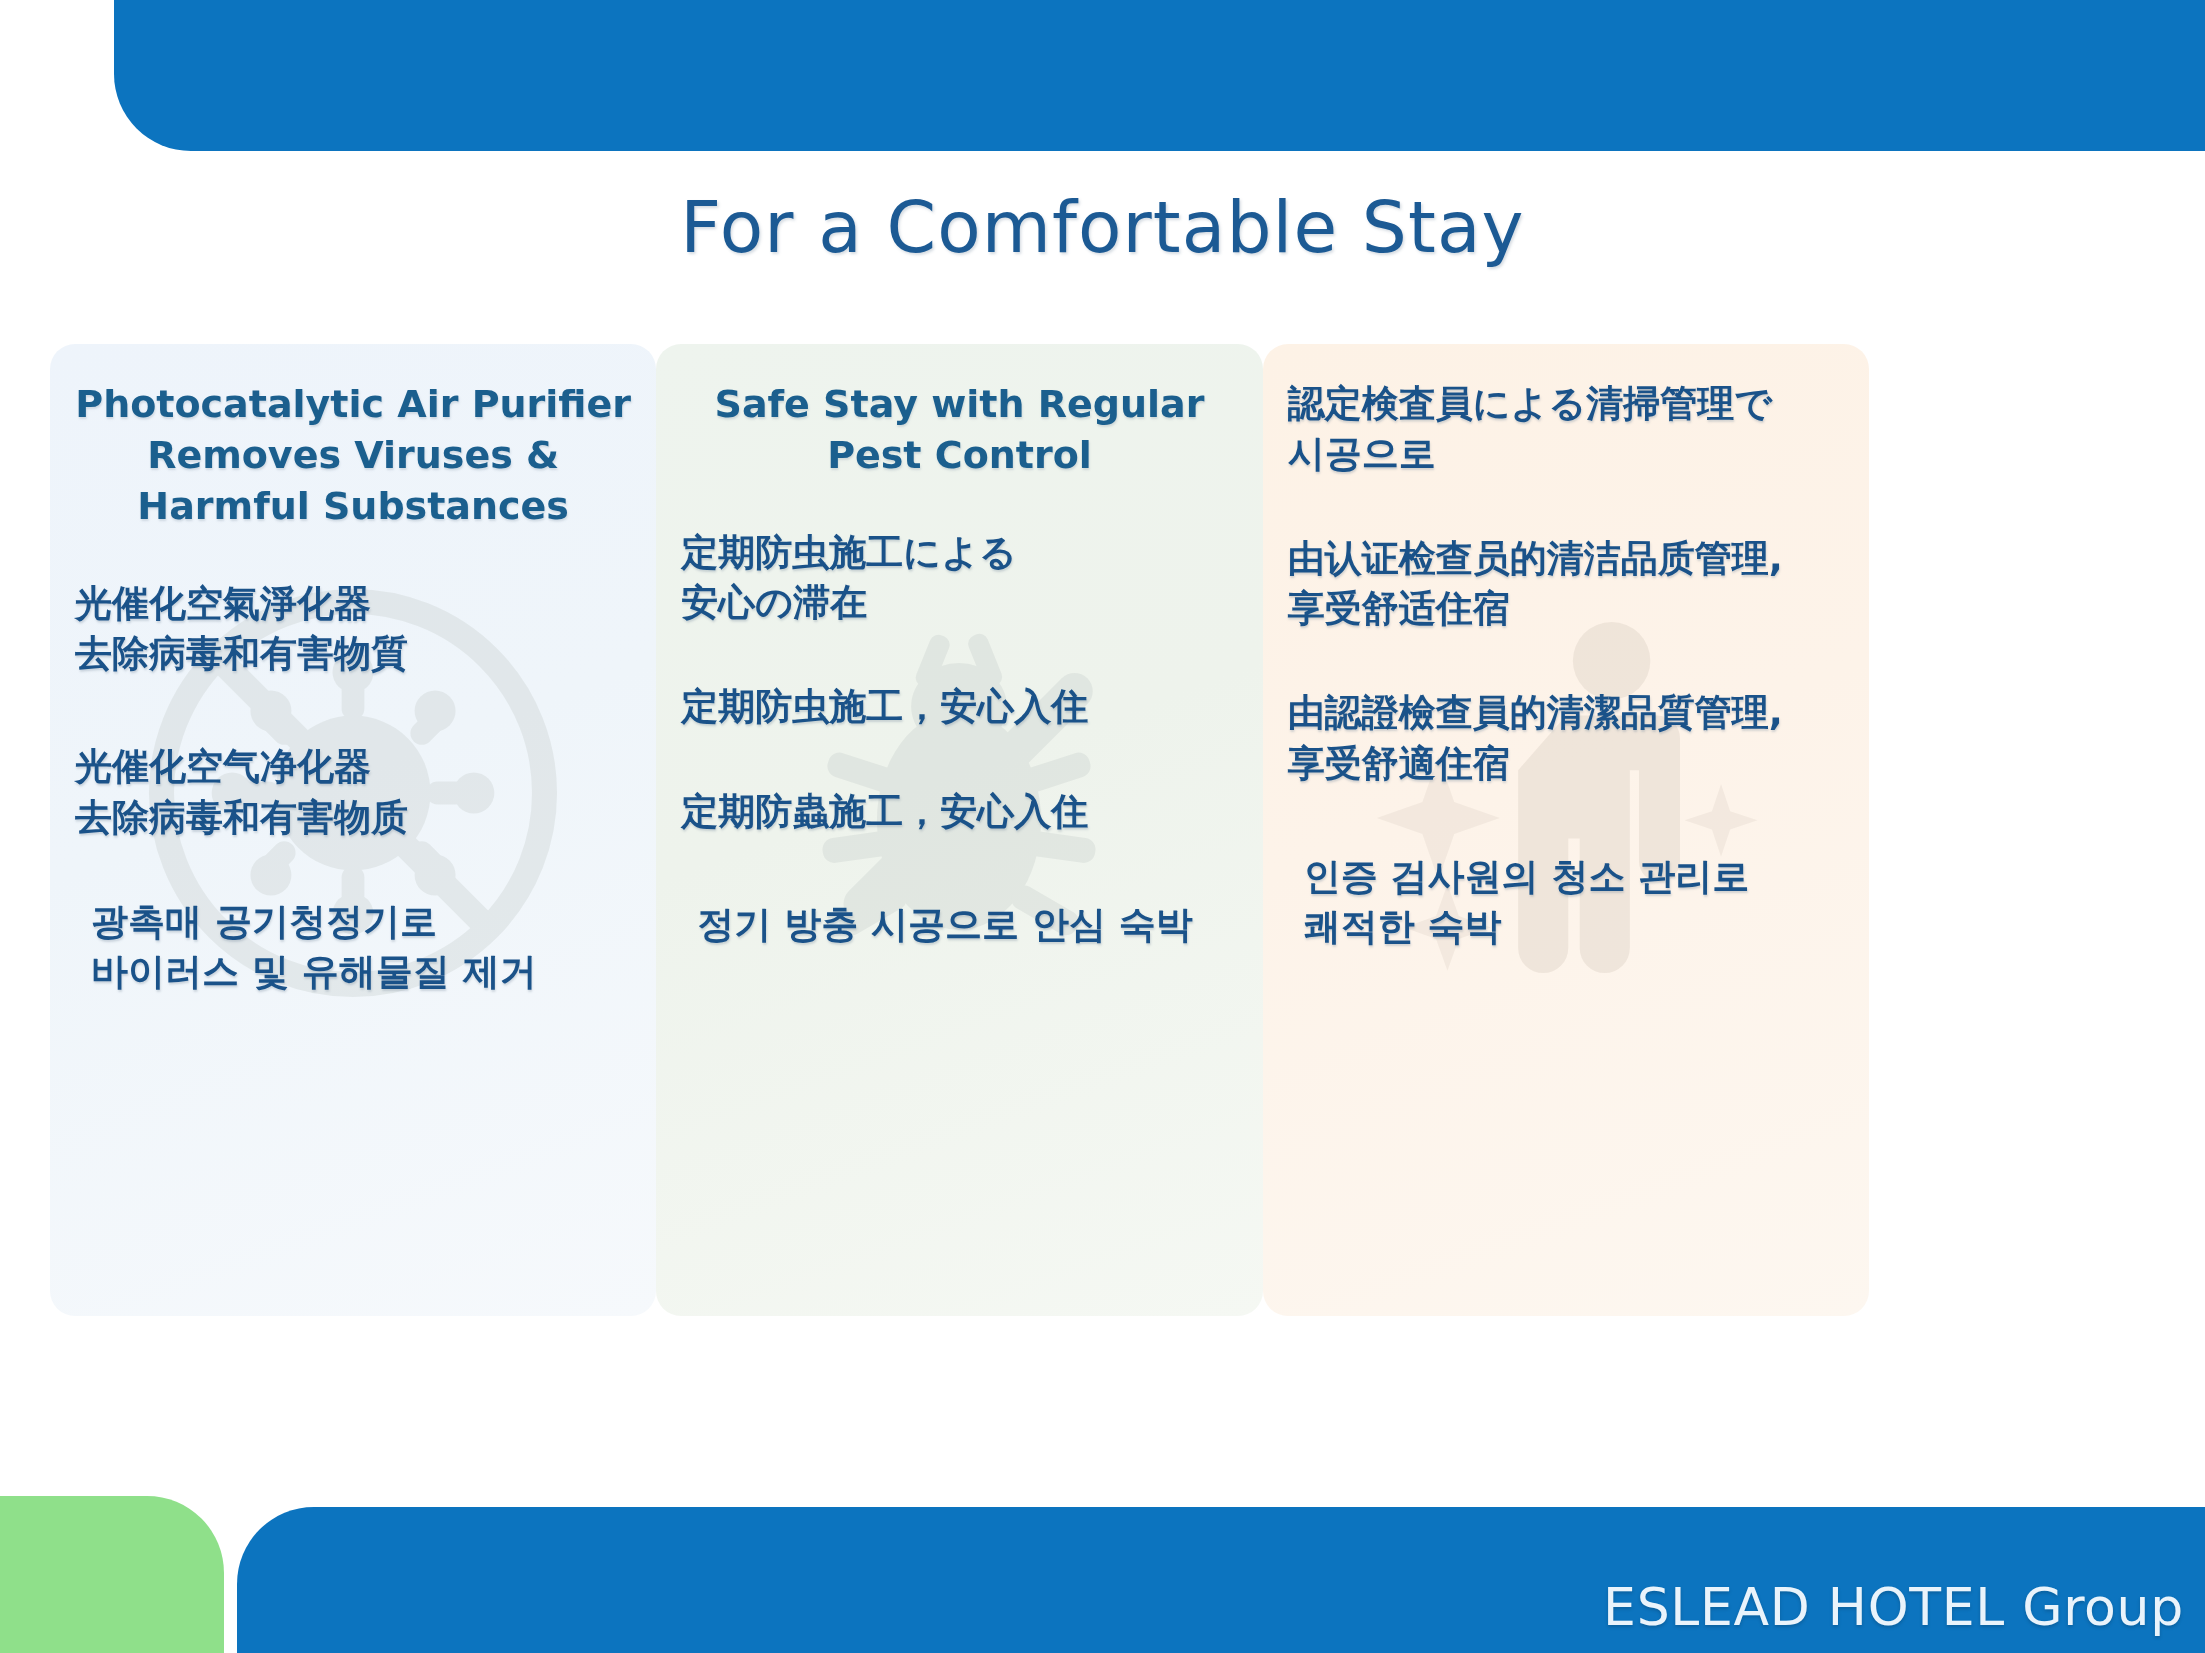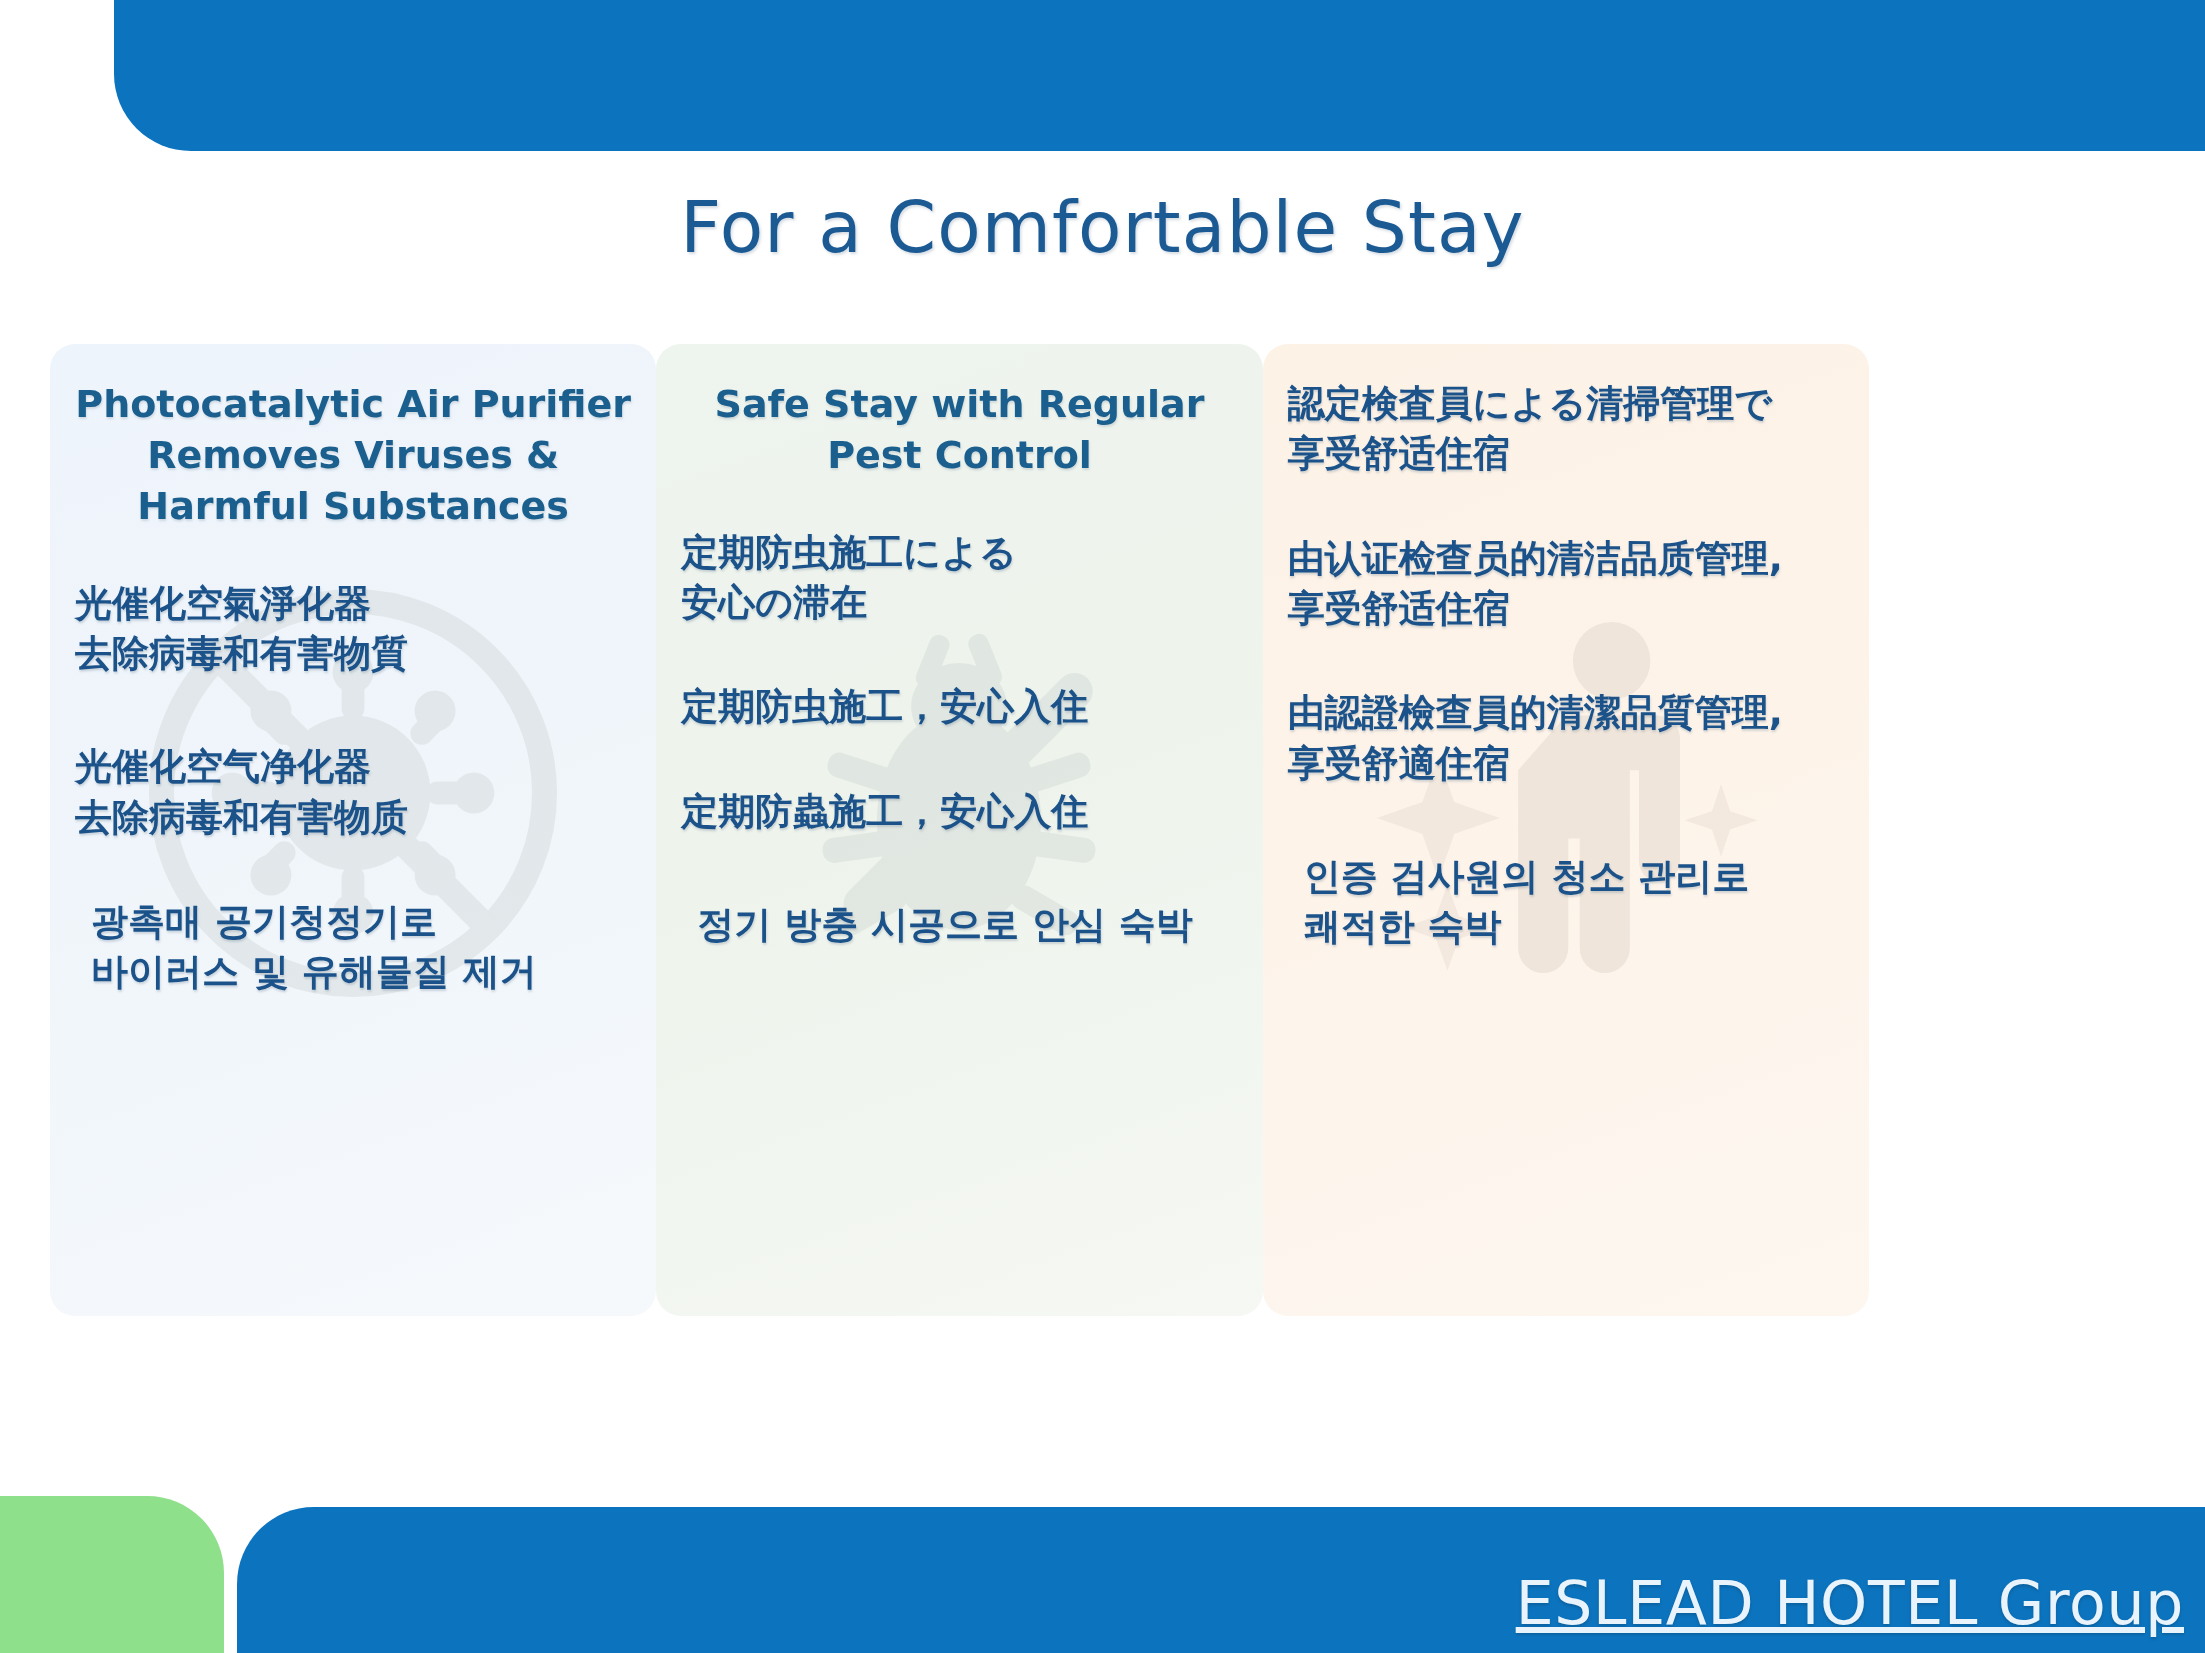--- a/index.html
+++ b/index.html
@@ -44,27 +44,26 @@
     width: 1976px;
     height: 154px;
     background: #0c74bf;
     border-top-left-radius: 77px;
   }
   .footer-brand {
     position: absolute;
     right: 29px;
     bottom: 28px;
     color: #e9f3fb;
-    font-size: 60px;
+    font-size: 52px;
     font-weight: 400;
     letter-spacing: 0.7px;
     line-height: 1;
     white-space: nowrap;
     text-shadow: 0 1.5px 3.7px rgba(0,0,0,0.18);
-    text-decoration: underline;
   }
 
   
   .page-title {
     position: absolute;
     top: 190px;
     left: 0;
     width: 2205px;
     text-align: center;
     color: #1c5a94;
@@ -222,21 +221,21 @@
         <path d="M100 66 h40 a10 10 0 0 1 10 10 v54 a9 9 0 0 1 -18 0 v-40 h-4 v78 a11 11 0 0 1 -22 0 v-48 h-5 v48 a11 11 0 0 1 -22 0 v-78 z"></path>
       </g>
       <g fill="#e6dbd0">
         <path d="M44 84 l7 20 l20 7 l-20 7 l-7 20 l-7 -20 l-20 -7 l20 -7 z"></path>
         <path d="M48 140 l5 14 l14 5 l-14 5 l-5 14 l-5 -14 l-14 -5 l14 -5 z"></path>
         <path d="M168 96 l4 12 l12 4 l-12 4 l-4 12 l-4 -12 l-12 -4 l12 -4 z"></path>
       </g>
     </svg>
     <div class="card-inner">
       <div class="loc-line loc-ja">認定検査員による清掃管理で
-享受舒适住宿</div>
+시공으로</div>
       <div class="loc-line loc-cn">由认证检查员的清洁品质管理,
 享受舒适住宿</div>
       <div class="loc-line loc-tw">由認證檢查員的清潔品質管理,
 享受舒適住宿</div>
       <div class="loc-line loc-ko">인증 검사원의 청소 관리로
 쾌적한 숙박</div>
     </div>
   </div>
 
 </div>

